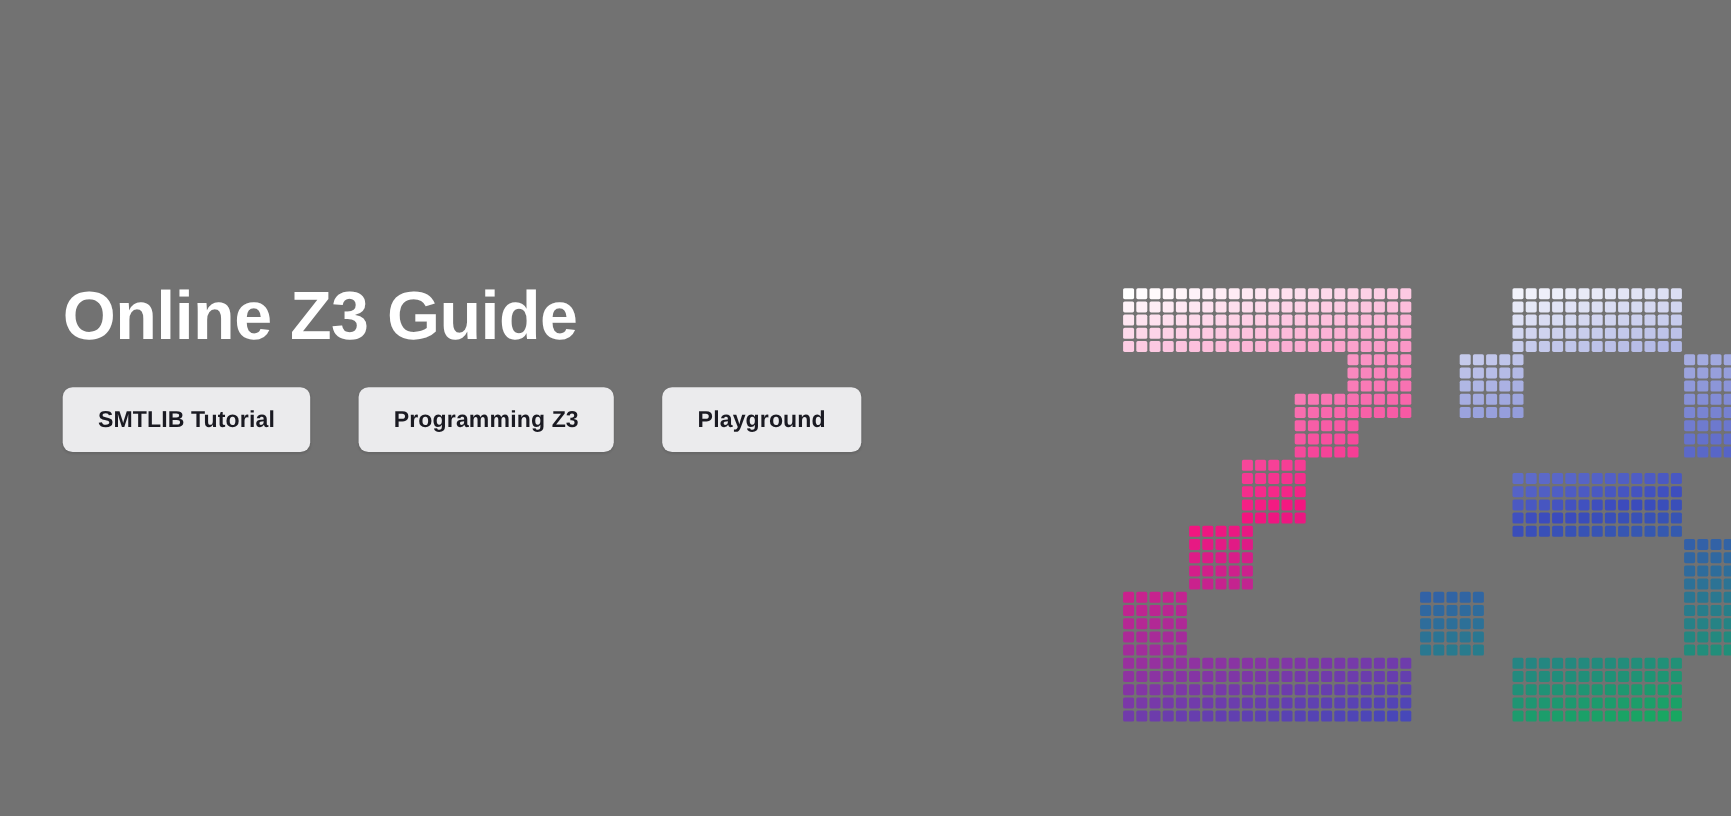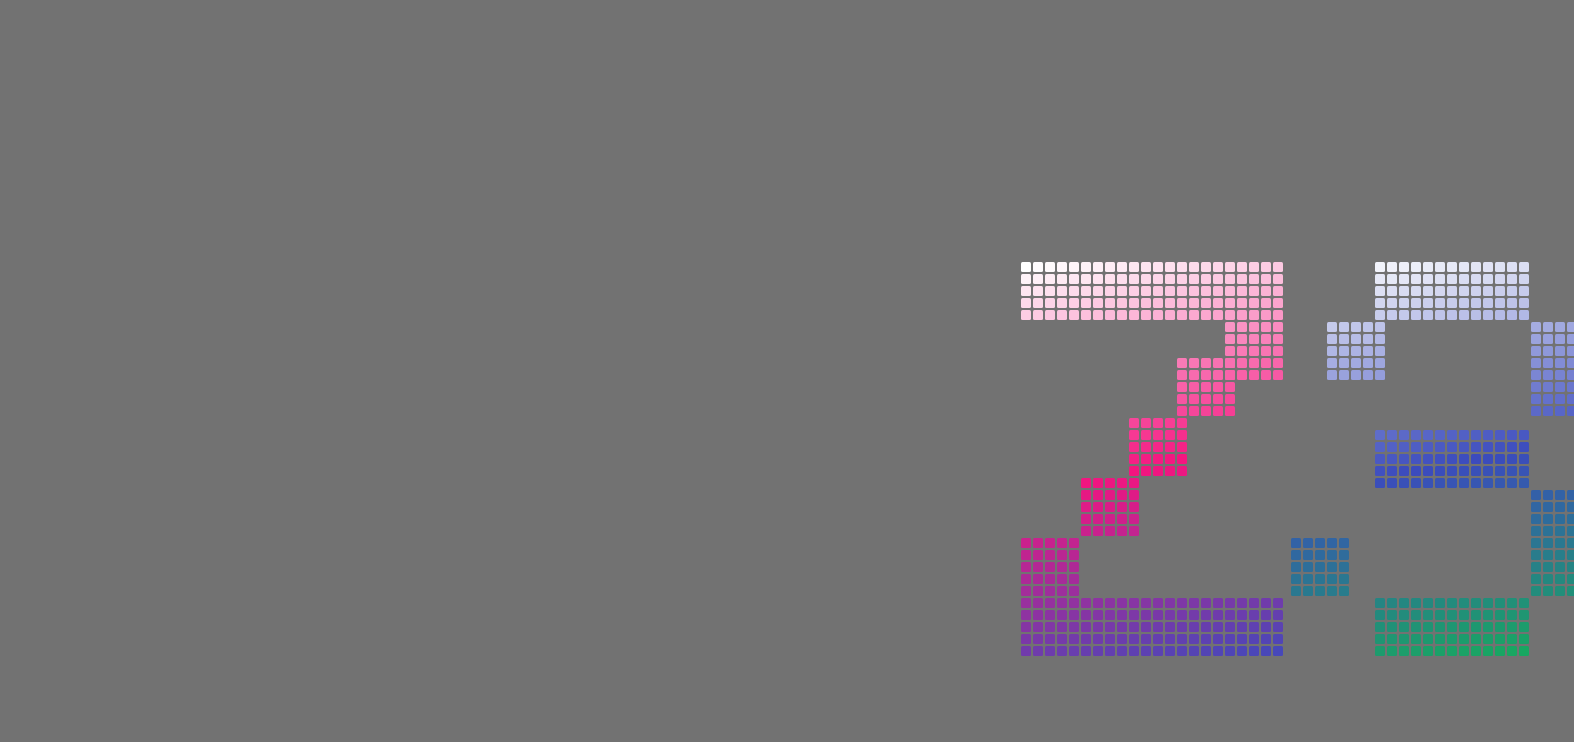--- a/index.html
+++ b/index.html
@@ -84,21 +84,27 @@
     height: 10px;
     border-radius: 1.5px;
   }
 </style>
 </head>
 <body>
 
 <div id="hero">
 
   <div class="text-col">
-
+    <h1 class="page-title">Online Z3 Guide</h1>
+
+    <div class="btn-row">
+      <button class="hero-btn">SMTLIB Tutorial</button>
+      <button class="hero-btn">Programming Z3</button>
+      <button class="hero-btn">Playground</button>
+    </div>
   </div>
 
   <div id="logo-wrap">
     <div class="glyph" id="glyph-z" style="width: 264px; height: 396px;">
         <div class="cell" style="left: 0px; top: 0px; background: rgb(255, 255, 255);"></div>
         <div class="cell" style="left: 12px; top: 0px; background: rgb(255, 252, 254);"></div>
         <div class="cell" style="left: 24px; top: 0px; background: rgb(255, 250, 252);"></div>
         <div class="cell" style="left: 36px; top: 0px; background: rgb(255, 247, 251);"></div>
         <div class="cell" style="left: 48px; top: 0px; background: rgb(255, 245, 249);"></div>
         <div class="cell" style="left: 60px; top: 0px; background: rgb(254, 242, 248);"></div>

